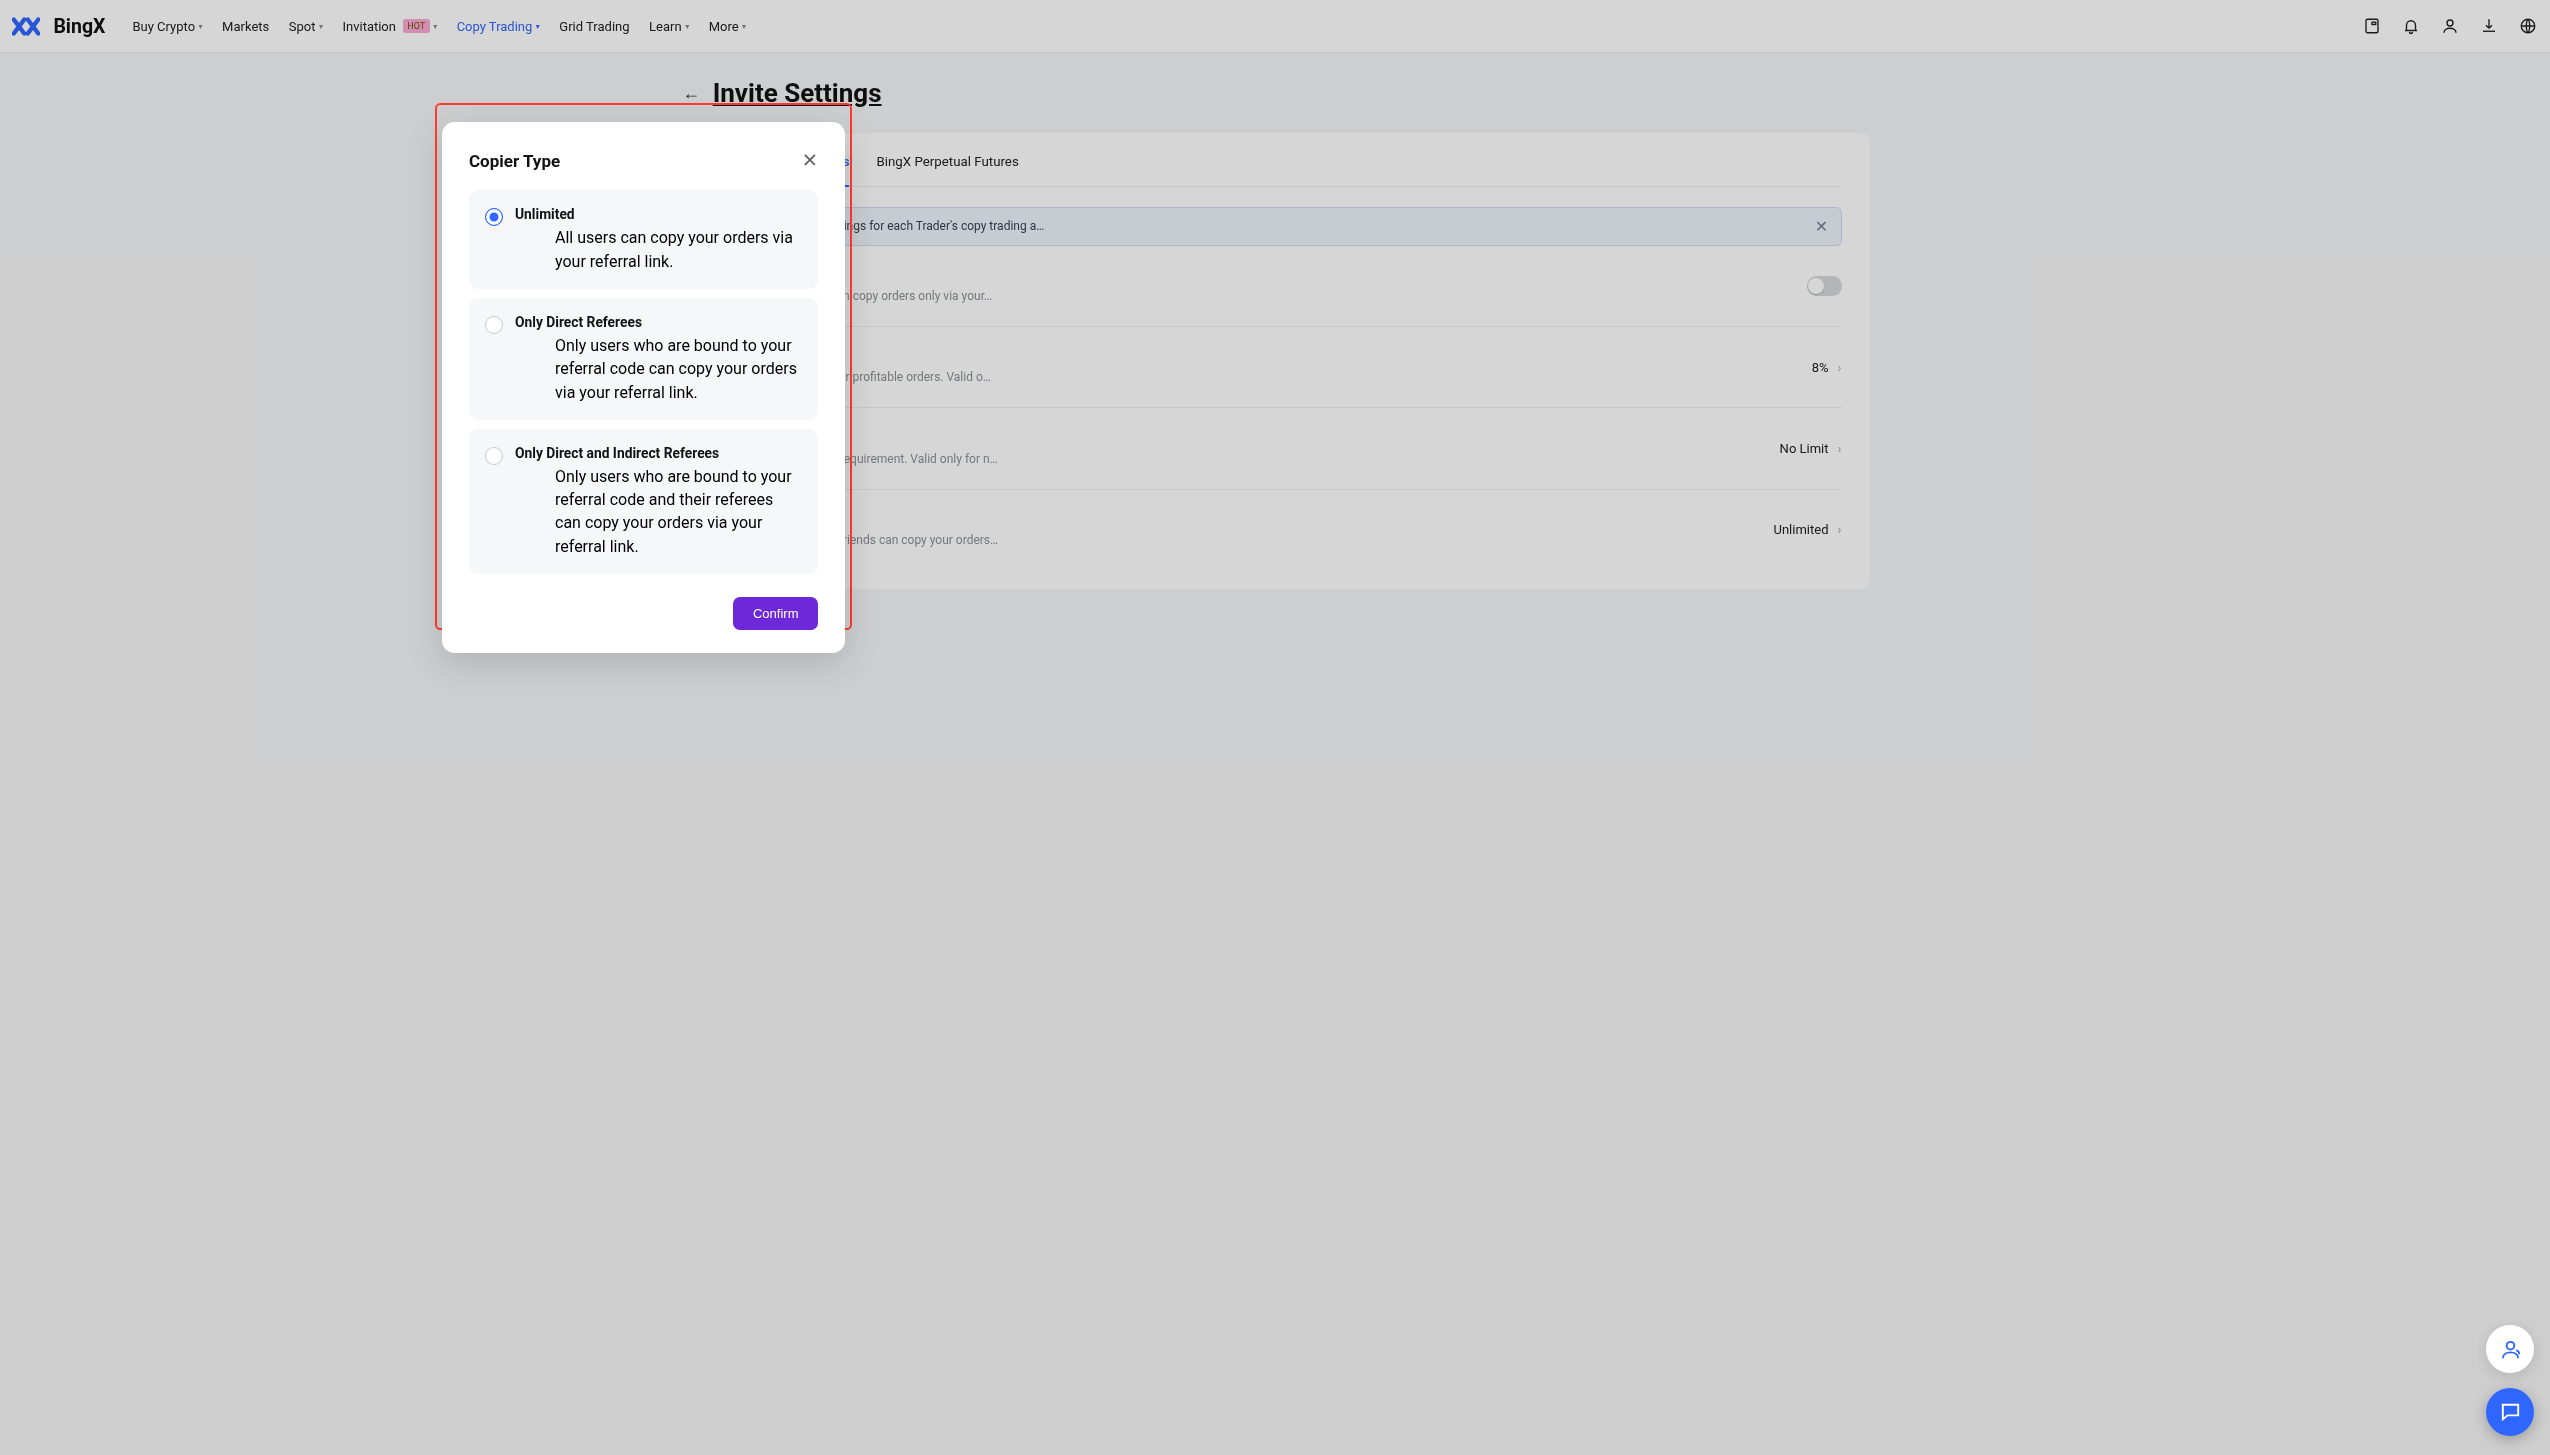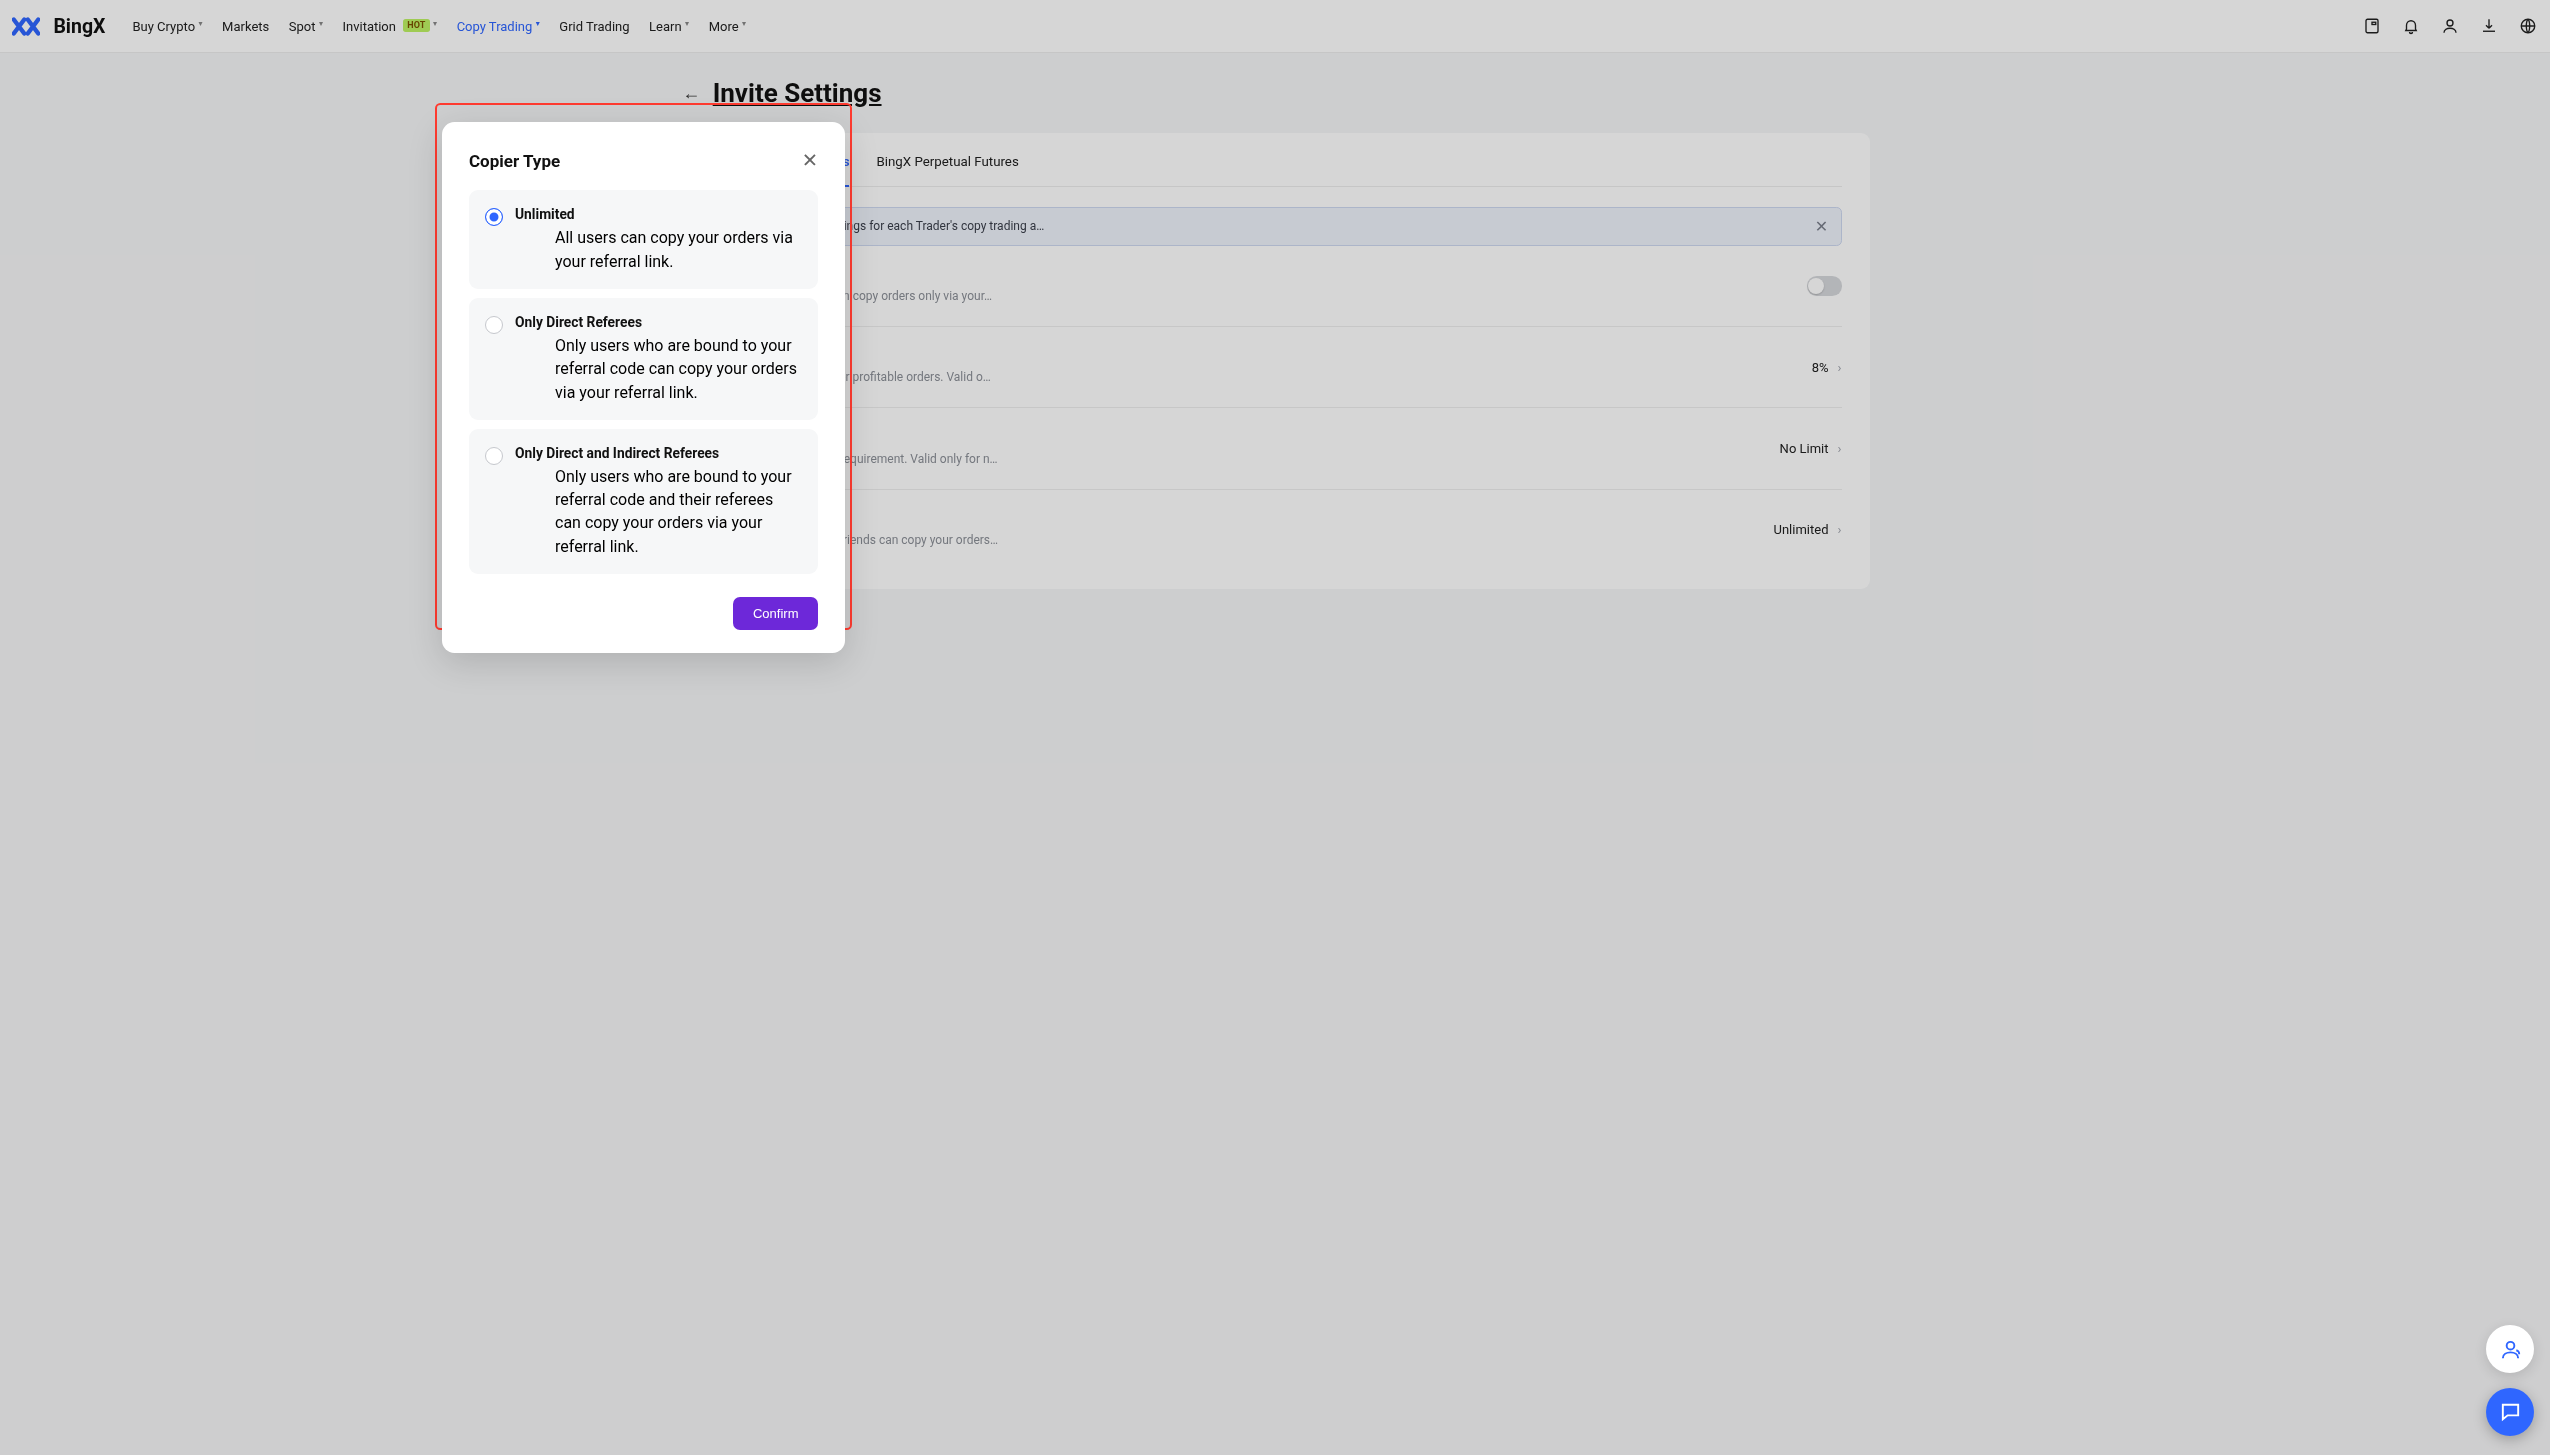--- a/index.html
+++ b/index.html
@@ -4,24 +4,24 @@
 <style>
   * { box-sizing: border-box; margin: 0; padding: 0; }
   html, body { width: 100%; height: 100%; font-family: -apple-system, BlinkMacSystemFont, "Segoe UI", Roboto, sans-serif; background:#f5f6f7; }
   body { position:relative; }
 
   
   .header { position:relative; z-index:1; height:53px; background:#fff; border-bottom:0.9px solid #ececec; display:flex; align-items:center; padding:0 12.4px; }
   .logo { display:flex; align-items:center; gap:13px; margin-right:27px; }
   .logo-text { font-size:19.5px; font-weight:700; color:#111; }
   .nav { display:flex; align-items:center; gap:19.5px; font-size:13px; color:#222; }
-  .nav-item { display:flex; align-items:flex-start; gap:3.5px; cursor:pointer; }
+  .nav-item { display:flex; align-items:center; gap:3.5px; cursor:pointer; }
   .nav-item.active { color:#2f66ff; }
   .caret { font-size:8px; color:#888; }
-  .hot-badge { background:#bef264; color:#7b5300; font-size:9px; font-weight:700; padding:1.8px 4.4px; border-radius:2.7px; margin-left:3.5px; }
+  .hot-badge { background:#f9a8d4; color:#7b5300; font-size:9px; font-weight:400; padding:1.8px 4.4px; border-radius:2.7px; margin-left:3.5px; }
   .header-right { margin-left:auto; display:flex; align-items:center; gap:19.5px; color:#222; }
   .hicon { width:19.5px; height:19.5px; display:flex; align-items:center; justify-content:center; }
   .hicon svg { width:18px; height:18px; stroke:#222; stroke-width:1.8; fill:none; }
 
   
   .page-mask { position:absolute; inset:0; background:rgba(0,0,0,0.16); z-index:2; pointer-events:none; }
 
   
   .page { position:relative; z-index:1; max-width:1189px; margin:0 auto; padding:25px 0; }
   .title-row { display:flex; align-items:center; gap:12.4px; margin-left:1.8px; margin-bottom:25px; }

